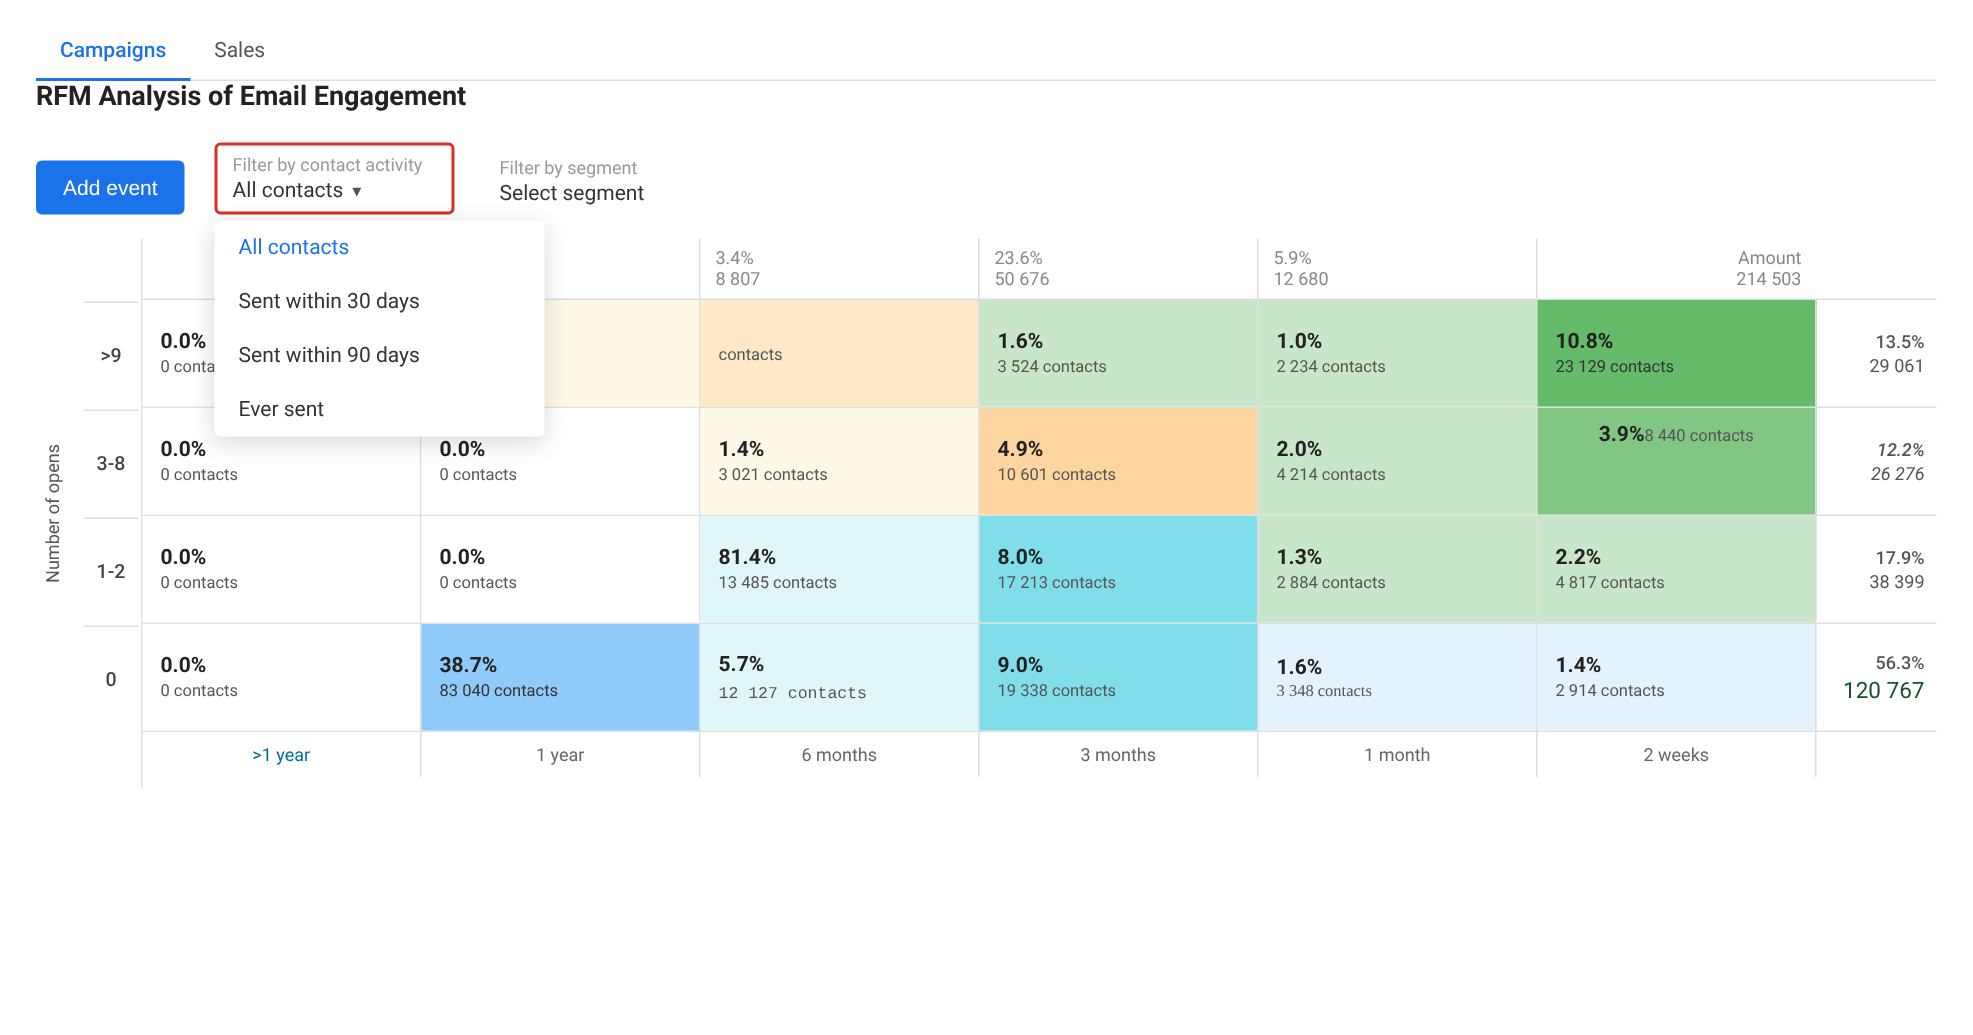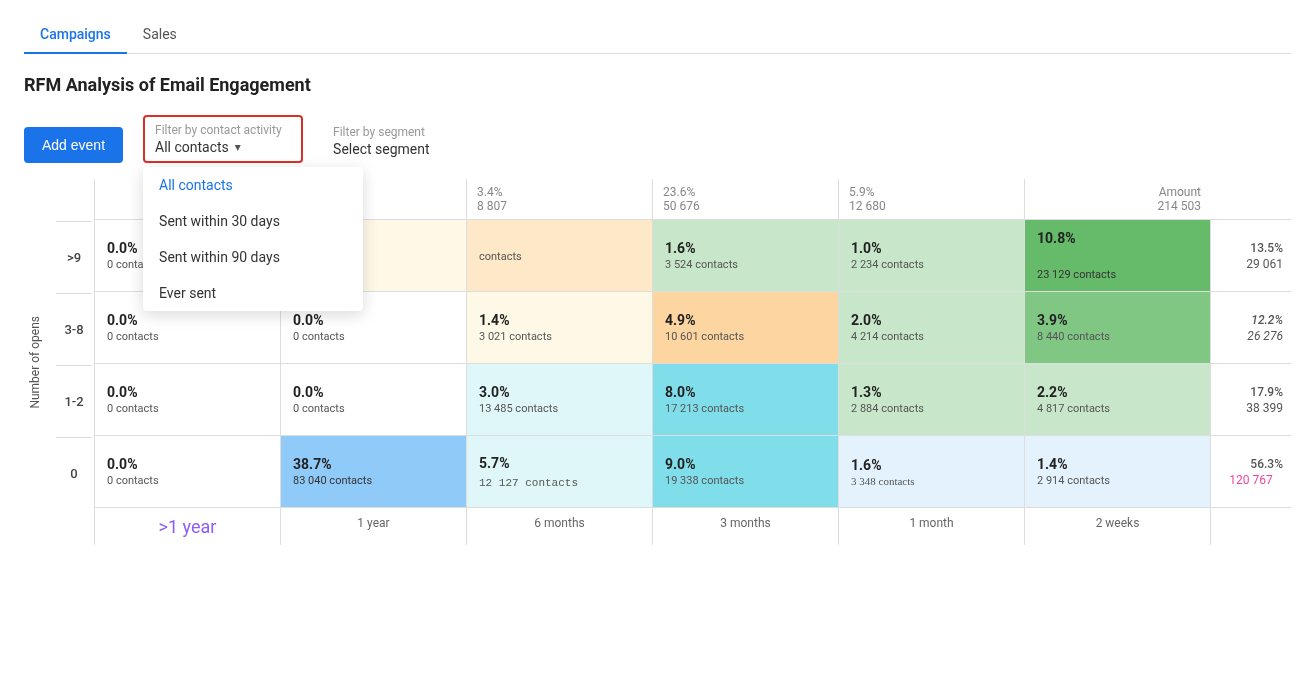--- a/index.html
+++ b/index.html
@@ -1,21 +1,21 @@
 <!DOCTYPE html>
 <html><head>
   <meta charset="utf-8">
   <style>
     * { box-sizing: border-box; margin: 0; padding: 0; }
     body { font-family: -apple-system, BlinkMacSystemFont, 'Segoe UI', Roboto, sans-serif; background: #fff; color: #333; font-size: 13px; }
     
     .page { padding: 16px 24px; }
     
     
-    .tabs { display: flex; gap: 0; border-bottom: 1px solid #e0e0e0; margin-bottom: 20px; }
+    .tabs { display: flex; gap: 0; border-bottom: 1px solid #e0e0e0; }
     .tab { padding: 10px 16px; cursor: pointer; font-size: 14px; color: #555; border-bottom: 2px solid transparent; margin-bottom: -1px; }
     .tab.active { color: #1a73e8; border-bottom: 2px solid #1a73e8; font-weight: 500; }
     
     
     .page-title { font-size: 18px; font-weight: 700; color: #222; margin-bottom: 20px; }
     
     
     .controls-row { display: flex; align-items: flex-end; gap: 20px; margin-bottom: 16px; position: relative; }
     
     .add-event-btn { background: #1a73e8; color: #fff; border: none; padding: 10px 18px; border-radius: 4px; font-size: 14px; font-weight: 500; cursor: pointer; white-space: nowrap; }
@@ -128,21 +128,21 @@
           <div style="font-size:11px; color:#555; margin-top:2px;">contacts</div>
         </div>
         <div style="background:#c8e6c9; padding:10px 12px; border-right:1px solid #ddd; display:flex; flex-direction:column; justify-content:center;">
           <div style="font-size:14px; font-weight:700; color:#222;">1.6%</div>
           <div style="font-size:11px; color:#555; margin-top:2px;">3 524 contacts</div>
         </div>
         <div style="background:#c8e6c9; padding:10px 12px; border-right:1px solid #ddd; display:flex; flex-direction:column; justify-content:center;">
           <div style="font-size:14px; font-weight:700; color:#222;">1.0%</div>
           <div style="font-size:11px; color:#555; margin-top:2px;">2 234 contacts</div>
         </div>
-        <div style="background:#66bb6a; padding:10px 12px; border-right:1px solid #ddd; display:flex; flex-direction:column; justify-content:flex-start;gap:20px;">
+        <div style="background:#66bb6a; padding:10px 12px; border-right:1px solid #ddd; display:flex; flex-direction:column; justify-content:center;">
           <div style="font-size:14px; font-weight:700; color:#222;">10.8%</div>
           <div style="font-size:11px; color:#333; margin-top:2px;">23 129 contacts</div>
         </div>
         <div style="padding:10px 8px; display:flex; flex-direction:column; justify-content:center; text-align:right;">
           <div style="font-size:12px; font-weight:500; color:#555;">13.5%</div>
           <div style="font-size:12px; color:#555; margin-top:2px;">29 061</div>
         </div>
       </div>
 
       <div style="display:grid; grid-template-columns:1fr 1fr 1fr 1fr 1fr 1fr 80px; border-bottom:1px solid #ddd; height:72px;">
@@ -159,41 +159,41 @@
           <div style="font-size:11px; color:#555; margin-top:2px;">3 021 contacts</div>
         </div>
         <div style="background:#fdd5a0; padding:10px 12px; border-right:1px solid #ddd; display:flex; flex-direction:column; justify-content:center;">
           <div style="font-size:14px; font-weight:700; color:#222;">4.9%</div>
           <div style="font-size:11px; color:#555; margin-top:2px;">10 601 contacts</div>
         </div>
         <div style="background:#c8e6c9; padding:10px 12px; border-right:1px solid #ddd; display:flex; flex-direction:column; justify-content:center;">
           <div style="font-size:14px; font-weight:700; color:#222;">2.0%</div>
           <div style="font-size:11px; color:#555; margin-top:2px;">4 214 contacts</div>
         </div>
-        <div style="background:#81c784; padding:10px 12px; border-right:1px solid #ddd; display:flex; flex-direction:column; justify-content:center;">
+        <div style="background:#81c784; padding:10px 12px; border-right:1px solid #ddd; display:flex; flex-direction:row; justify-content:center;">
           <div style="font-size:14px; font-weight:700; color:#222;">3.9%</div>
           <div style="font-size:11px; color:#555; margin-top:2px;">8 440 contacts</div>
         </div>
         <div style="padding:10px 8px; display:flex; flex-direction:column; justify-content:center; text-align:right;font-style:italic;">
           <div style="font-size:12px; font-weight:500; color:#555;">12.2%</div>
           <div style="font-size:12px; color:#555; margin-top:2px;">26 276</div>
         </div>
       </div>
 
       <div style="display:grid; grid-template-columns:1fr 1fr 1fr 1fr 1fr 1fr 80px; border-bottom:1px solid #ddd; height:72px;">
         <div style="background:#fff; padding:10px 12px; border-right:1px solid #ddd; display:flex; flex-direction:column; justify-content:center;">
           <div style="font-size:14px; font-weight:700; color:#222;">0.0%</div>
           <div style="font-size:11px; color:#555; margin-top:2px;">0 contacts</div>
         </div>
         <div style="background:#fff; padding:10px 12px; border-right:1px solid #ddd; display:flex; flex-direction:column; justify-content:center;">
           <div style="font-size:14px; font-weight:700; color:#222;">0.0%</div>
           <div style="font-size:11px; color:#555; margin-top:2px;">0 contacts</div>
         </div>
         <div style="background:#e0f7fa; padding:10px 12px; border-right:1px solid #ddd; display:flex; flex-direction:column; justify-content:center;">
-          <div style="font-size:14px; font-weight:700; color:#222;">3.0%</div>
+          <div style="font-size:14px; font-weight:700; color:#222;">81.4%</div>
           <div style="font-size:11px; color:#555; margin-top:2px;">13 485 contacts</div>
         </div>
         <div style="background:#80deea; padding:10px 12px; border-right:1px solid #ddd; display:flex; flex-direction:column; justify-content:center;">
           <div style="font-size:14px; font-weight:700; color:#222;">8.0%</div>
           <div style="font-size:11px; color:#555; margin-top:2px;">17 213 contacts</div>
         </div>
         <div style="background:#c8e6c9; padding:10px 12px; border-right:1px solid #ddd; display:flex; flex-direction:column; justify-content:center;">
           <div style="font-size:14px; font-weight:700; color:#222;">1.3%</div>
           <div style="font-size:11px; color:#555; margin-top:2px;">2 884 contacts</div>
         </div>
@@ -227,26 +227,26 @@
         <div style="background:#e3f2fd; padding:10px 12px; border-right:1px solid #ddd; display:flex; flex-direction:column; justify-content:center;">
           <div style="font-size:14px; font-weight:700; color:#222;">1.6%</div>
           <div style="font-size:11px; color:#555; margin-top:2px;font-family:Liberation Serif, serif;">3 348 contacts</div>
         </div>
         <div style="background:#e3f2fd; padding:10px 12px; border-right:1px solid #ddd; display:flex; flex-direction:column; justify-content:center;">
           <div style="font-size:14px; font-weight:700; color:#222;">1.4%</div>
           <div style="font-size:11px; color:#555; margin-top:2px;">2 914 contacts</div>
         </div>
         <div style="padding:10px 8px; display:flex; flex-direction:column; justify-content:center; text-align:right;">
           <div style="font-size:12px; font-weight:500; color:#555;">56.3%</div>
-          <div style="font-size:12px; color:#ec4899; margin-top:2px;text-align:center;">120 767</div>
+          <div style="font-size:15px; color:#14532d; margin-top:2px;">120 767</div>
         </div>
       </div>
 
       <div style="display:grid; grid-template-columns:1fr 1fr 1fr 1fr 1fr 1fr 80px;">
-        <div style="text-align:center; padding:8px 6px; font-size:18px; color:#8b5cf6; border-right:1px solid #ddd;">&gt;1 year</div>
+        <div style="text-align:center; padding:8px 6px; font-size:12px; color:#0369a1; border-right:1px solid #ddd;">&gt;1 year</div>
         <div style="text-align:center; padding:8px 6px; font-size:12px; color:#666; border-right:1px solid #ddd;">1 year</div>
         <div style="text-align:center; padding:8px 6px; font-size:12px; color:#666; border-right:1px solid #ddd;">6 months</div>
         <div style="text-align:center; padding:8px 6px; font-size:12px; color:#666; border-right:1px solid #ddd;">3 months</div>
         <div style="text-align:center; padding:8px 6px; font-size:12px; color:#666; border-right:1px solid #ddd;">1 month</div>
         <div style="text-align:center; padding:8px 6px; font-size:12px; color:#666; border-right:1px solid #ddd;">2 weeks</div>
         <div style="padding:8px 6px;"></div>
       </div>
     </div>
   </div>
 </div>

